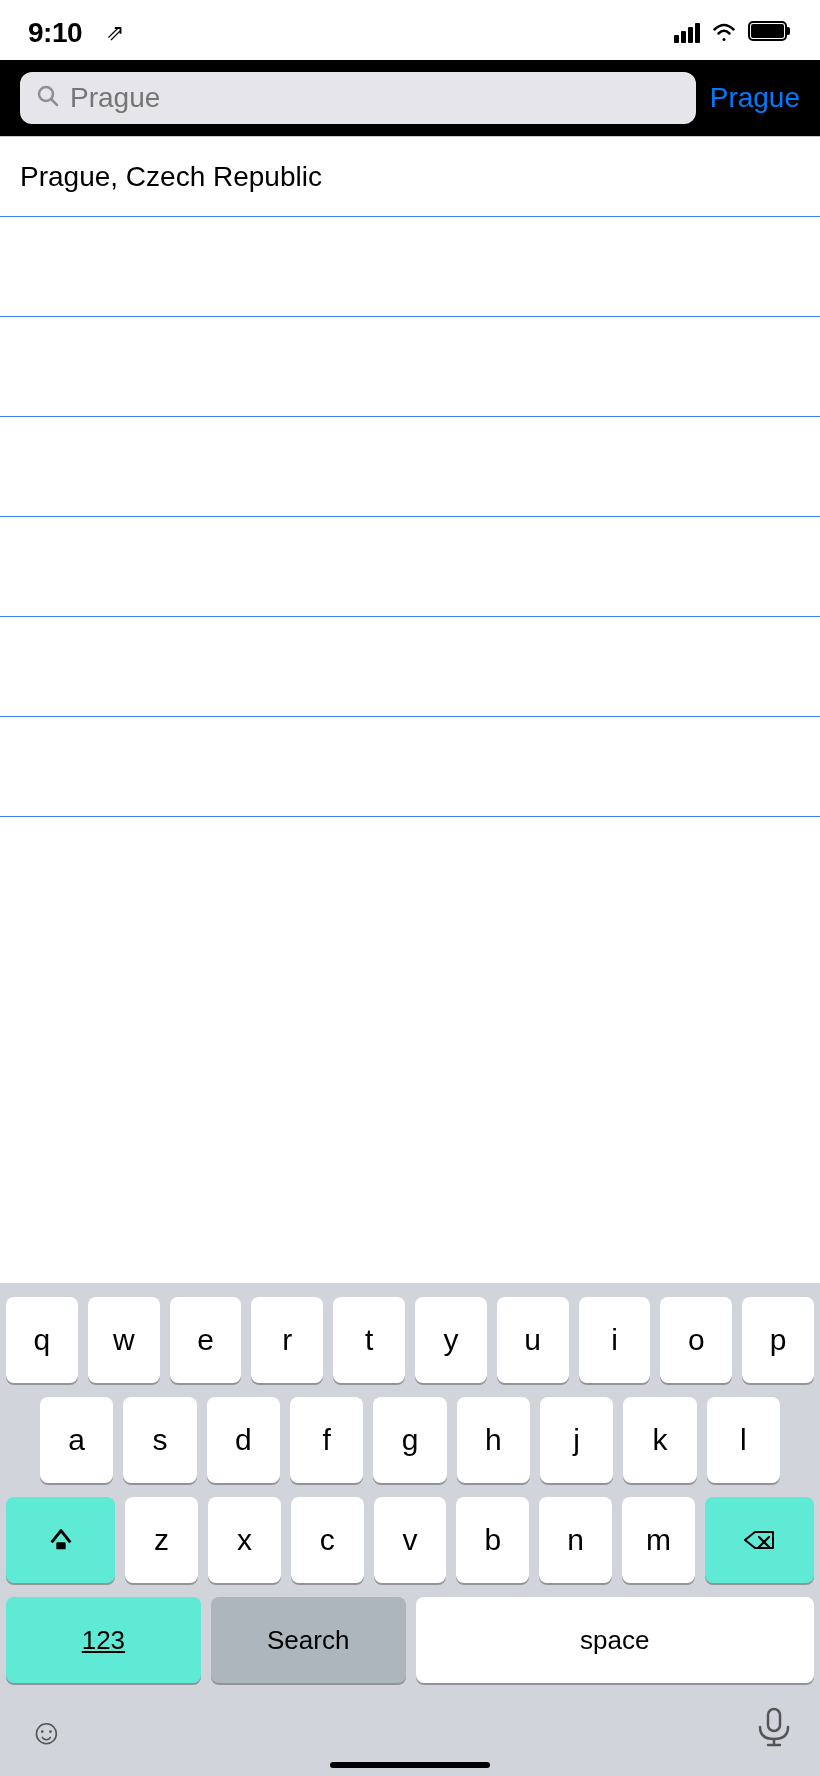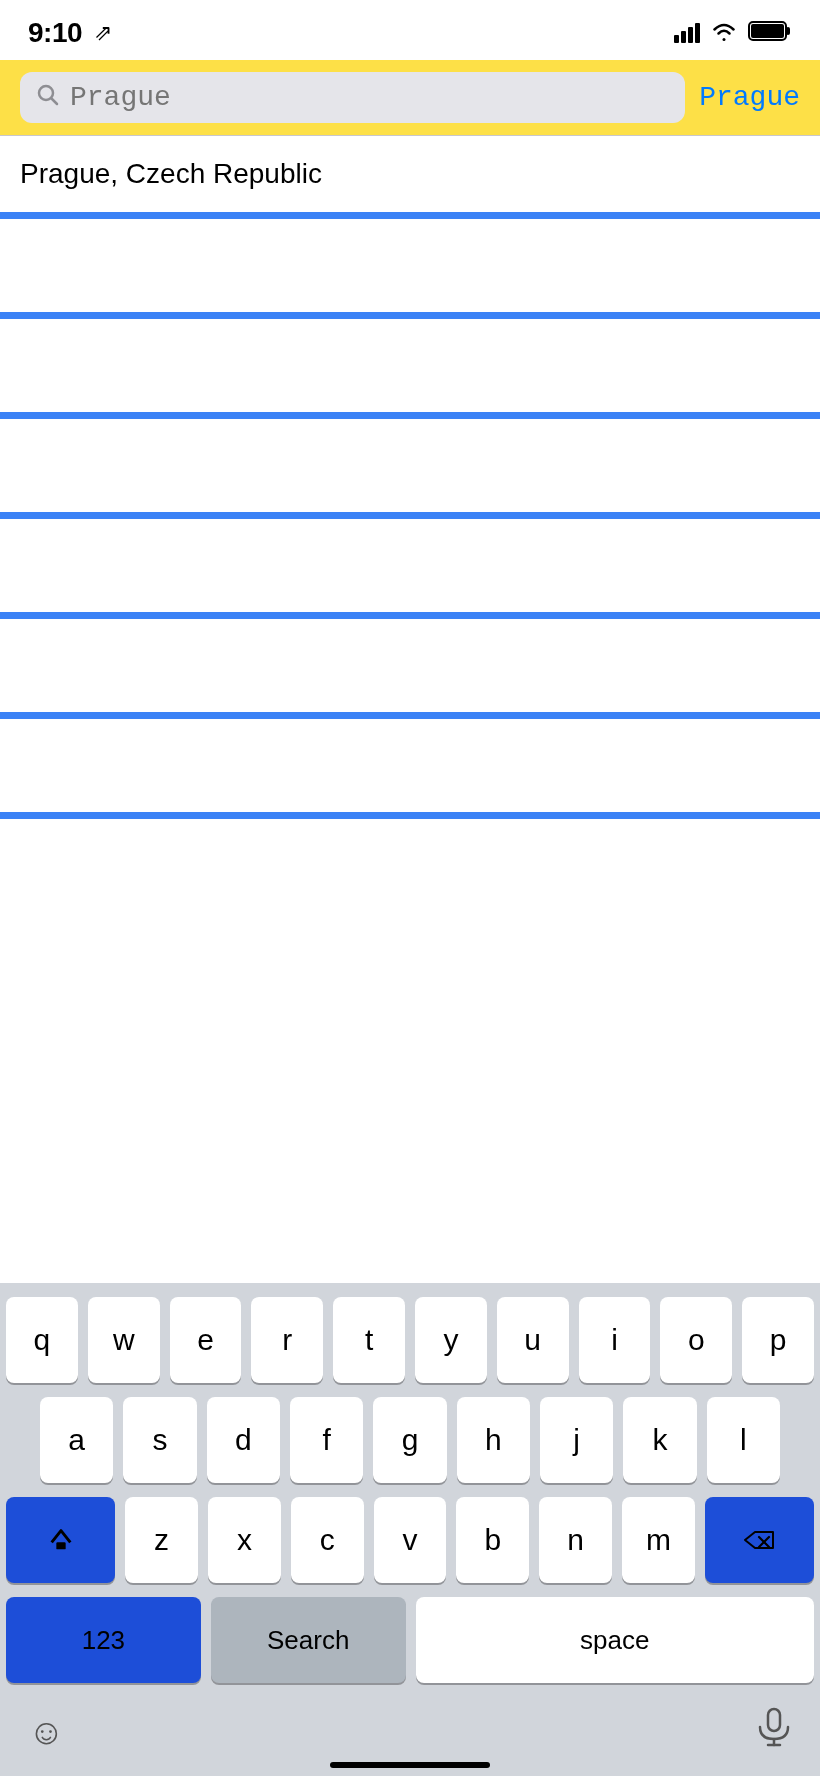--- a/index.html
+++ b/index.html
@@ -49,22 +49,21 @@
       border-radius: 1px;
       width: 5px;
     }
 
     
     .search-area {
       display: flex;
       align-items: center;
       padding: 12px 20px;
       gap: 14px;
-      background: #fde047;
-      font-family: Liberation Mono, monospace;
+      background: #000000;
     }
 
     .search-input-container {
       flex: 1;
       background: #e5e5ea;
       border-radius: 12px;
       display: flex;
       align-items: center;
       padding: 10px 16px;
       gap: 10px;
@@ -101,21 +100,21 @@
       margin: 0;
     }
 
     
     .results-list {
       background: #ffffff;
     }
 
     .result-item {
       padding: 22px 20px;
-      border-bottom: 7px solid #3b82f6;
+      border-bottom: 1px solid #3b82f6;
       font-size: 28px;
       color: #000000;
       min-height: 80px;
       display: flex;
       align-items: center;
       text-align: right;
     }
 
     .result-item.empty {
       min-height: 100px;
@@ -151,22 +150,23 @@
       cursor: pointer;
       box-shadow: 0 2px 0 rgba(0,0,0,0.3);
       font-family: inherit;
       user-select: none;
       flex: 1;
       height: 86px;
       min-width: 0;
     }
 
     .key.dark {
-      background: #1d4ed8;
-      color: #000000;
+      background: #5eead4;
+      color: #000000;
+      text-decoration: underline;
     }
 
     .key.wide {
       flex: 2.2;
       font-size: 26px;
     }
 
     .key.spacebar {
       flex: 4.5;
       font-size: 26px;
@@ -219,21 +219,21 @@
     
     .nav-arrow {
       font-size: 22px;
       color: #000;
     }
   </style>
 </head>
 <body>
 
 <div class="status-bar">
-  <div style="display:flex; align-items:center; gap:12px;">
+  <div style="display:flex; align-items:center; gap:24px;">
     <span class="status-time">9:10</span>
     <span class="nav-arrow">⇗</span>
   </div>
   <div class="status-icons">
 
     <div class="signal-icon">
       <div class="signal-bar" style="height:8px;"></div>
       <div class="signal-bar" style="height:12px;"></div>
       <div class="signal-bar" style="height:16px;"></div>
       <div class="signal-bar" style="height:20px;"></div>

